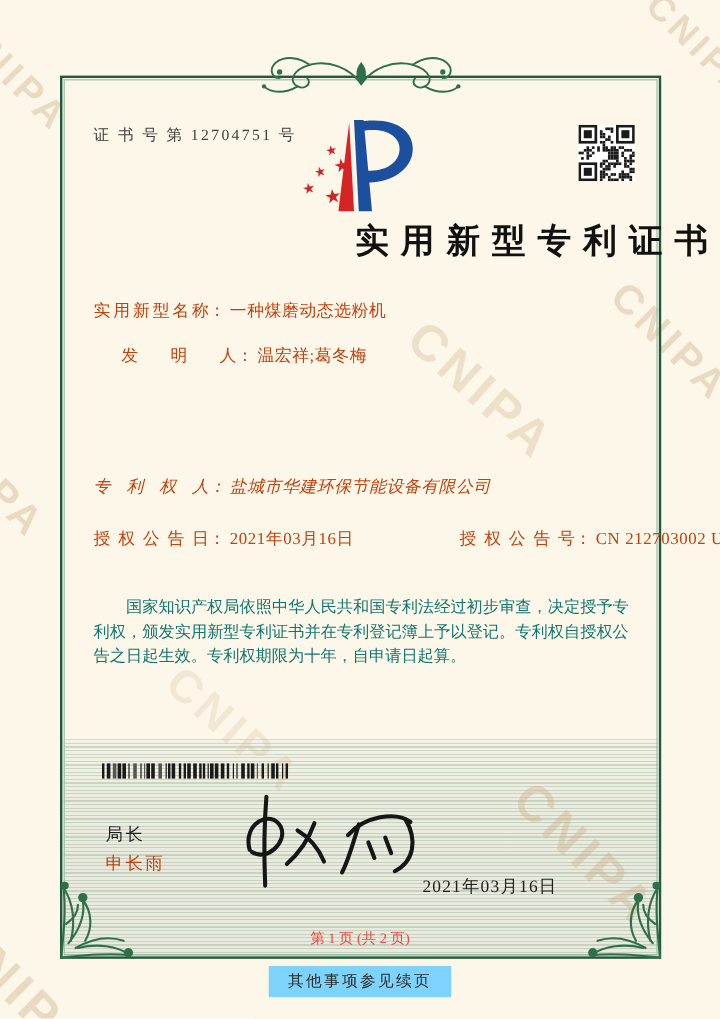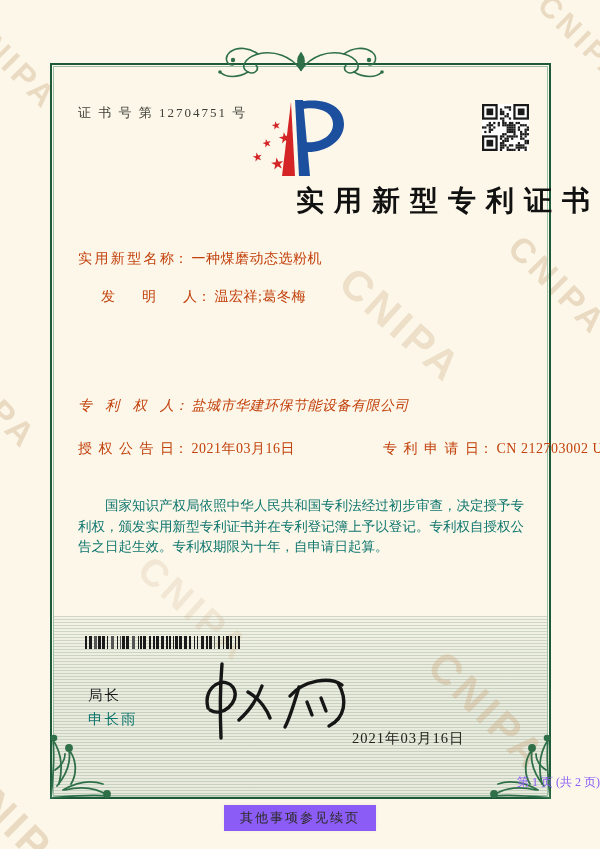--- a/index.html
+++ b/index.html
@@ -35,26 +35,26 @@
   .fvalue{letter-spacing:0.5px;}
   .grant2{position:absolute;left:305px;top:0;}
 
   .paras{position:absolute;left:78px;width:446px;top:496px;font-size:13.5px;line-height:20.5px;
       color:#0f766e;text-align:justify;}
   .paras p{margin:0;text-indent:2em;}
 
   .barcode{position:absolute;left:85px;top:636px;}
 
   .sig-title{position:absolute;left:88px;top:686px;font-size:14.5px;color:#1d1d1d;letter-spacing:2px;}
-  .sig-name{position:absolute;left:88px;top:710px;font-size:14.5px;color:#0f766e;letter-spacing:2px;}
+  .sig-name{position:absolute;left:88px;top:710px;font-size:14.5px;color:#c2410c;letter-spacing:2px;}
   .signature{position:absolute;left:178px;top:656px;}
   .issue-date{position:absolute;left:352px;top:729px;font-size:14.5px;color:#22221c;letter-spacing:1px;}
 
-  .page-info{position:absolute;left:0;right:0;top:774px;text-align:right;font-size:12px;color:#8b5cf6;}
-  .footer-note{position:absolute;left:50%;transform:translateX(-50%);top:805px;background:#8b5cf6;
+  .page-info{position:absolute;left:0;right:0;top:774px;text-align:center;font-size:12px;color:#ef4444;}
+  .footer-note{position:absolute;left:50%;transform:translateX(-50%);top:805px;background:#7dd3fc;
       padding:4px 16px;font-size:13px;color:#2b2b24;letter-spacing:2px;white-space:nowrap;z-index:4;
       box-shadow:0 0 4px rgba(0,0,0,0.05);}
 
   .ornament-top{position:absolute;left:50%;transform:translateX(-50%);top:-27px;}
   .corner{position:absolute;bottom:-5px;}
   .corner.left{left:-5px;}
   .corner.right{right:-5px;transform:scaleX(-1);}
 </style>
 </head>
 <body>
@@ -278,21 +278,21 @@
     </div>
     <div class="frow" style="top:397px;font-style:italic;">
       <span class="flabel">专利权人</span><span>：</span>
       <span class="fvalue">盐城市华建环保节能设备有限公司</span>
     </div>
 
     <div class="frow" style="top:440px;">
       <span class="flabel">授权公告日</span><span>：</span>
       <span class="fvalue">2021年03月16日</span>
       <span class="grant2">
-        <span class="flabel">专利申请日</span><span>：</span>
+        <span class="flabel">授权公告号</span><span>：</span>
         <span class="fvalue">CN 212703002 U</span>
       </span>
     </div>
 
     <div class="paras">
       <p>国家知识产权局依照中华人民共和国专利法经过初步审查，决定授予专利权，颁发实用新型专利证书并在专利登记簿上予以登记。专利权自授权公告之日起生效。专利权期限为十年，自申请日起算。</p>
     </div>
 
     <svg class="barcode" id="barcode" width="155" height="13" viewBox="0 0 155 13">
         <rect x="0" y="0" width="2" height="13" fill="#1a1a1a"></rect>

